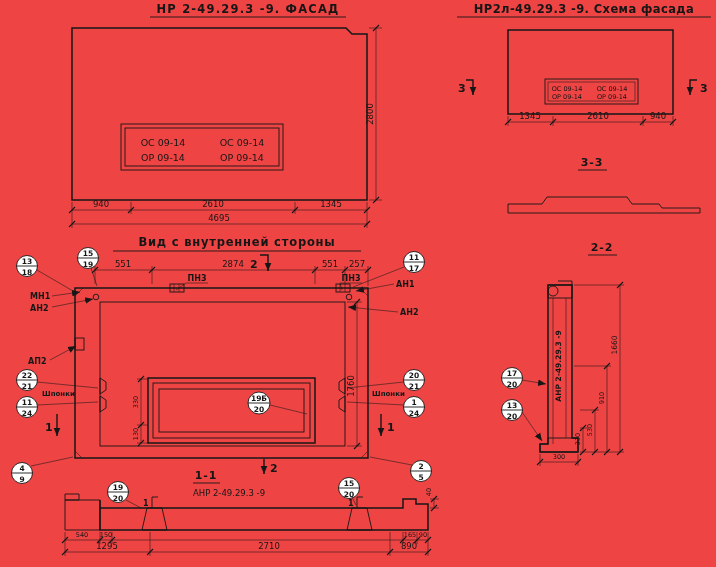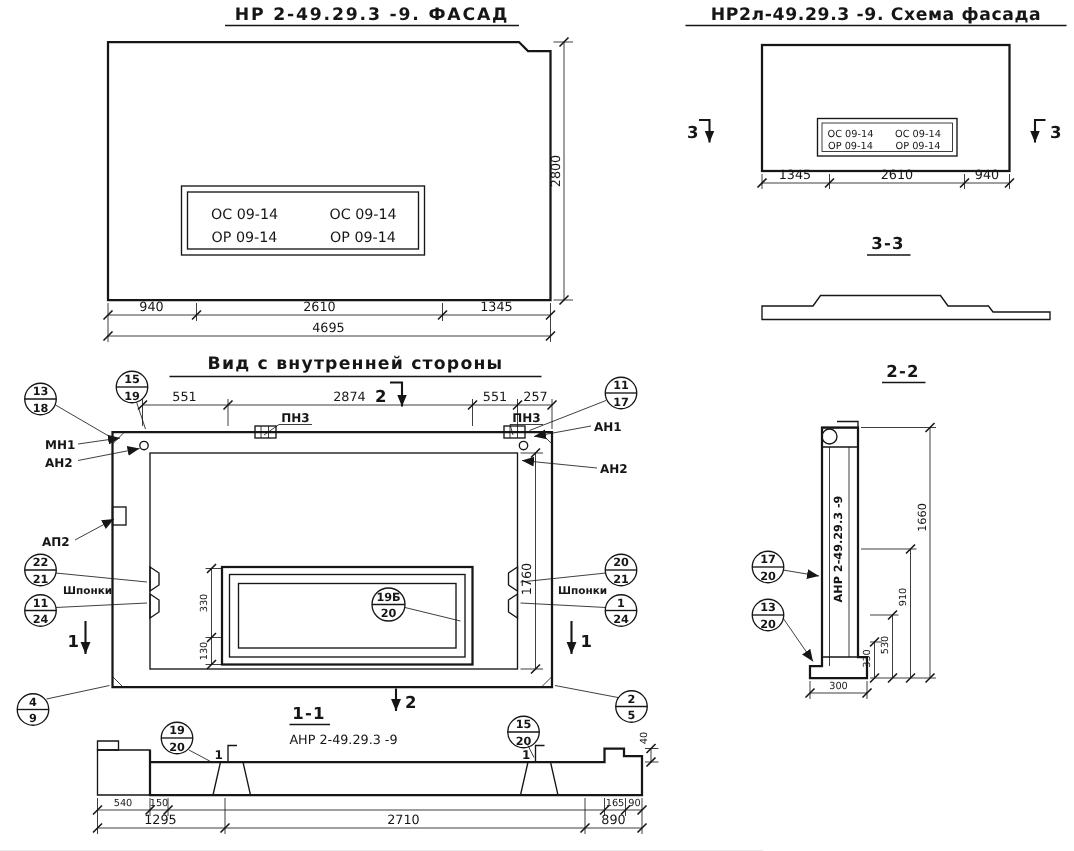--- a/index.html
+++ b/index.html
@@ -1,16 +1,16 @@
 <!DOCTYPE html>
 <html><head>
 <meta charset="utf-8">
 <style>
   html,body{margin:0;padding:0;background:#d9d9d9;}
-  .page{position:relative;width:716px;height:567px;background:#ffffff;overflow:hidden;text-align:right;}
+  .page{position:relative;width:716px;height:567px;background:#ef4444;overflow:hidden;text-align:right;}
   svg{position:absolute;left:0;top:0;}
   svg text{font-family:"DejaVu Sans","Liberation Sans",sans-serif;fill:#161616;}
   .mid{text-anchor:middle;}
   .f-title{font-size:11.5px;font-weight:bold;letter-spacing:1.2px;}
   .f-sec{font-size:11px;font-weight:bold;letter-spacing:.8px;}
   .f-dim{font-size:8.5px;}
   .f-plate{font-size:9.5px;}
   .f-dims{font-size:6.5px;}
   .f-co{font-size:7.5px;font-weight:bold;}
   .f-lbl{font-size:8px;font-weight:bold;}

